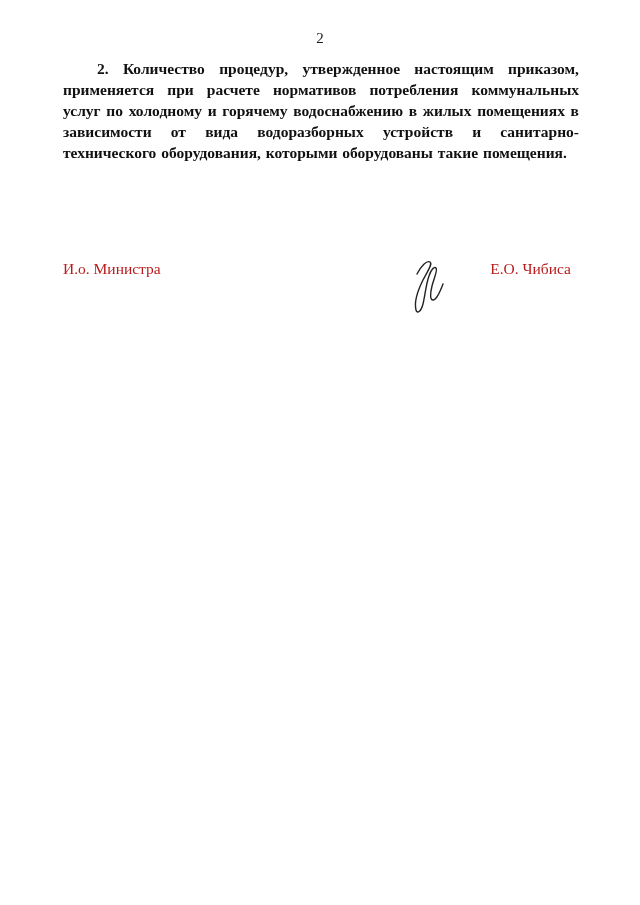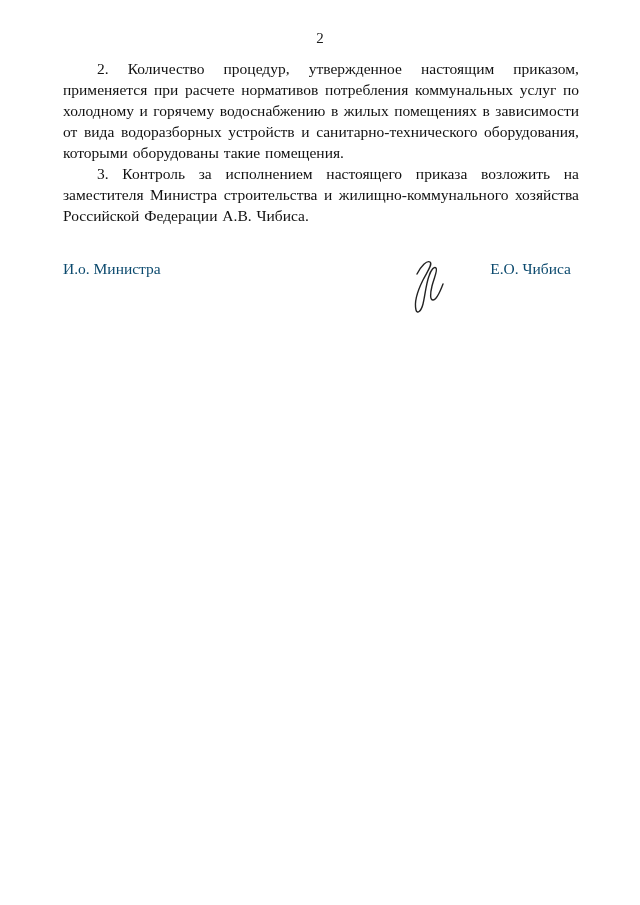--- a/index.html
+++ b/index.html
@@ -34,29 +34,30 @@
     font-size: 15.5px;
     line-height: 21px;
     text-align: justify;
     color: #111111;
   }
   .body-text p {
     margin: 0;
     padding: 0;
     text-indent: 34px;
     word-spacing: 1px;
+    font-weight: bold;
   }
   .signature-row {
     position: absolute;
     top: 258px;
     left: 63px;
     width: 516px;
     height: 60px;
     font-size: 15.5px;
-    color: #0c4a6e;
+    color: #b91c1c;
   }
   .sig-title {
     position: absolute;
     left: 0;
     top: 2px;
   }
   .sig-name {
     position: absolute;
     right: 8px;
     top: 2px;
@@ -71,21 +72,20 @@
 </style>
 </head>
 <body>
 
 <div class="page">
 
   <div class="page-number">2</div>
 
   <div class="body-text">
     <p>2. Количество процедур, утвержденное настоящим приказом, применяется при расчете нормативов потребления коммунальных услуг по холодному и горячему водоснабжению в жилых помещениях в зависимости от вида водоразборных устройств и санитарно-технического оборудования, которыми оборудованы такие помещения.</p>
-    <p>3. Контроль за исполнением настоящего приказа возложить на заместителя Министра строительства и жилищно-коммунального хозяйства Российской Федерации А.В. Чибиса.</p>
   </div>
 
   <div class="signature-row">
     <span class="sig-title">И.о. Министра</span>
 
     <svg class="sig-mark" viewBox="0 0 46 60" fill="none" xmlns="http://www.w3.org/2000/svg">
       <path d="M14 18 C 18 10, 24 4, 27 6 C 30 8, 24 16, 20 24 C 15 34, 11 46, 13 54 C 14 58, 18 56, 20 48 C 22 40, 23 28, 26 20 C 28 14, 31 10, 33 12 C 35 14, 31 22, 29 30 C 27 38, 27 44, 30 44 C 33 44, 37 36, 40 28" stroke="#222222" stroke-width="1.4" stroke-linecap="round" fill="none"></path>
     </svg>
 
     <span class="sig-name">Е.О. Чибиса</span>

